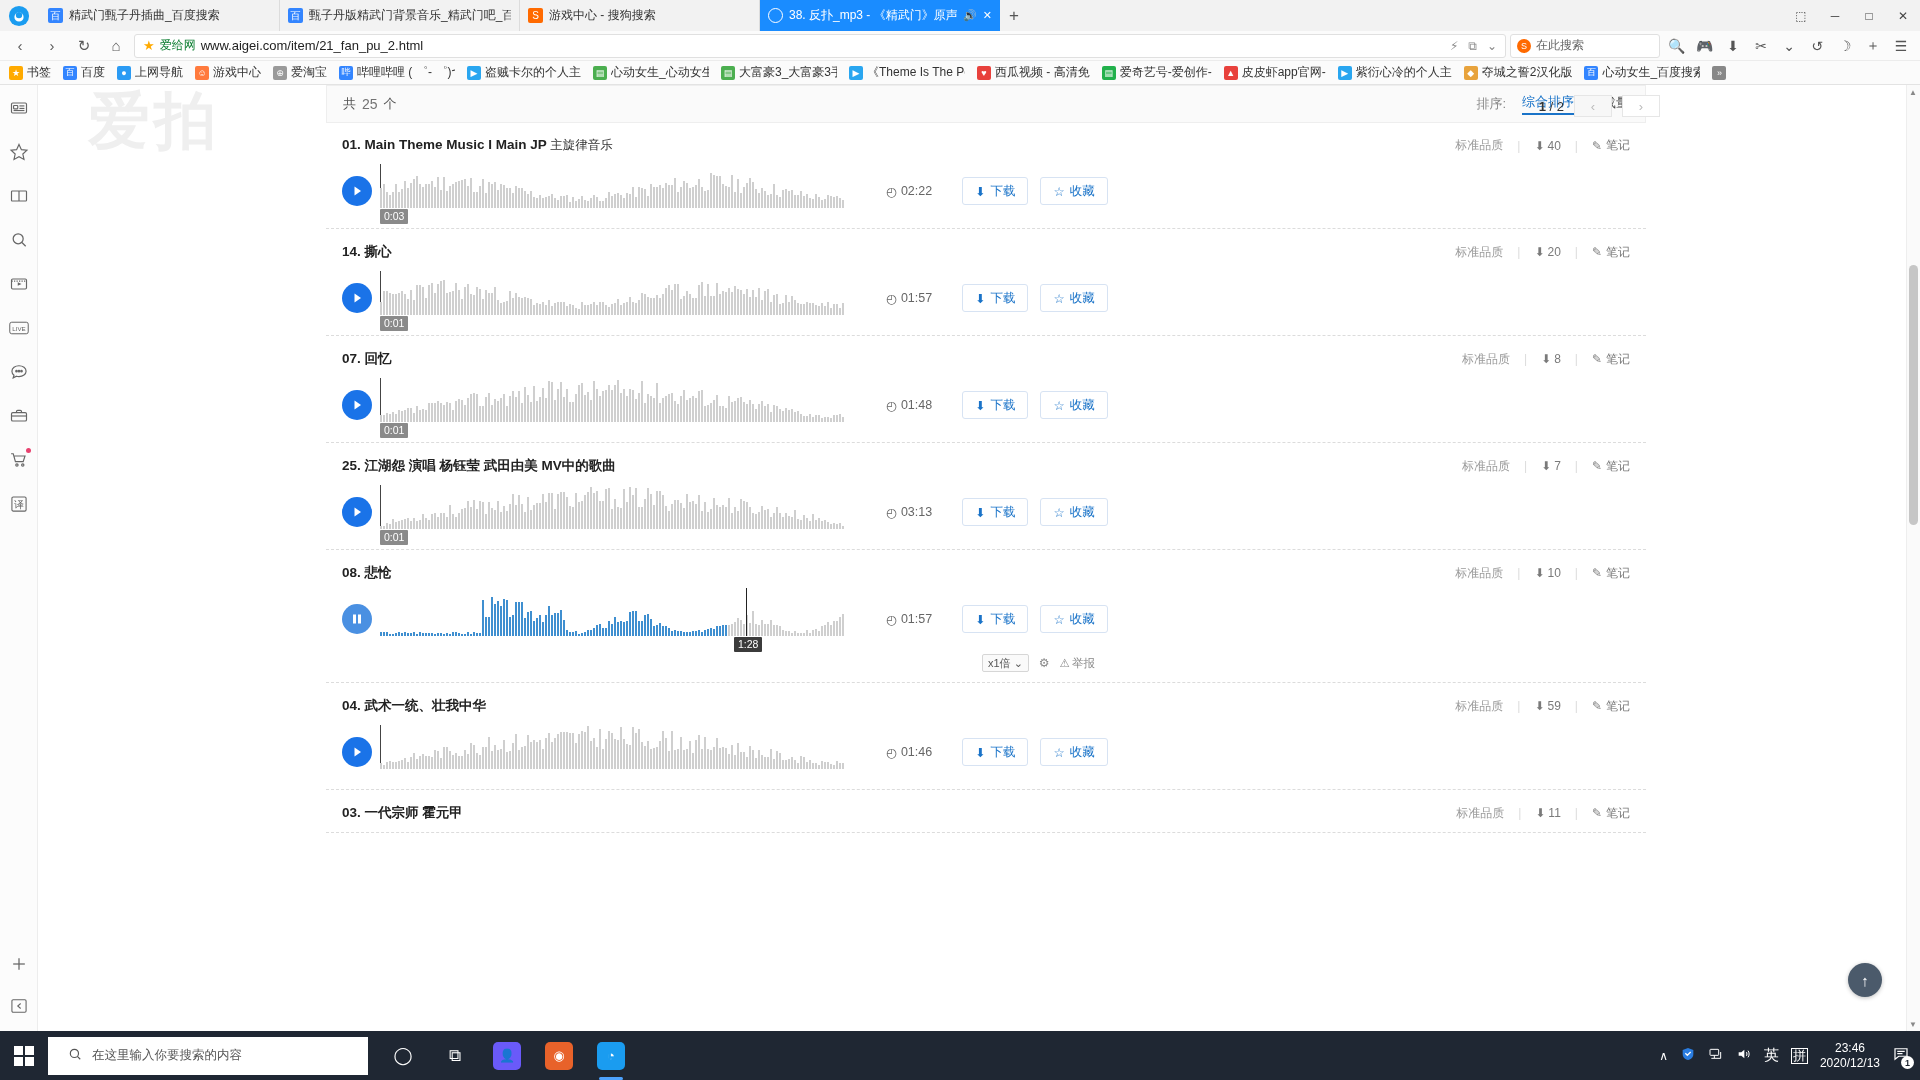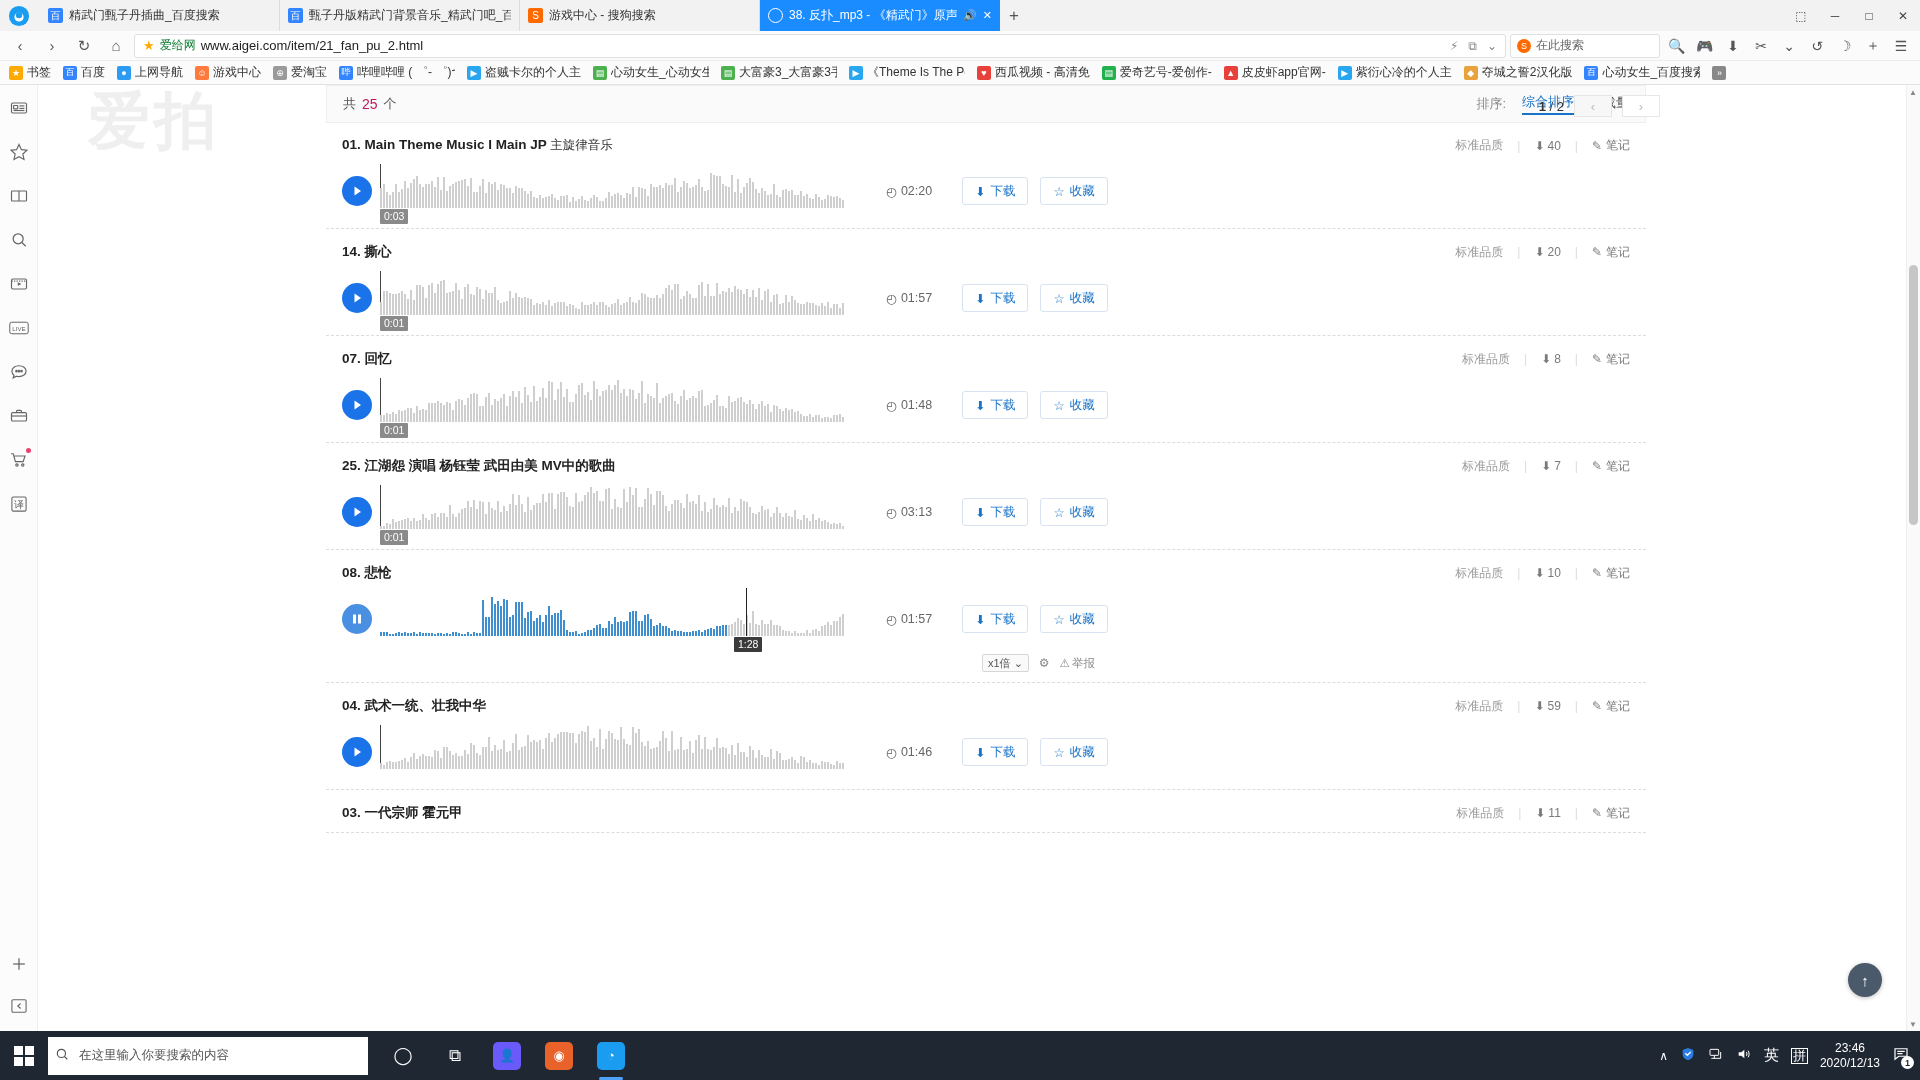--- a/index.html
+++ b/index.html
@@ -80,21 +80,21 @@
 
   
   .watermark { position: absolute; left: 50px; top: -6px; font-size: 62px; color: #efefef; font-weight: bold; letter-spacing: 4px; user-select: none; }
 
   .listwrap { position: absolute; left: 288px; top: 0; width: 1320px; }
 
   .toolbar {
     height: 38px; background: #fafafa; border: 1px solid #eee; display: flex; align-items: center;
     padding: 0 16px; font-size: 13px; color: #555; gap: 6px;
   }
-  .toolbar .cnt-num { color: #be185d; font-size: 14px; }
+  .toolbar .cnt-num { color: #737373; font-size: 14px; }
   .toolbar .right { margin-left: auto; display: flex; align-items: center; gap: 16px; }
   .sort-label { color: #888; font-size: 13px; }
   .sort-opt { font-size: 13px; color: #444; padding-bottom: 2px; }
   .sort-opt.active { color: #1a73c8; border-bottom: 2px solid #1a73c8; }
 
   .pager { position: absolute; right: -14px; top: 10px; display: flex; align-items: center; gap: 10px; font-size: 13px; color: #333;}
   .pager .pg-num b { font-weight: bold; }
   .pgbtn { width: 38px; height: 22px; border: 1px solid #e6e6e6; background: #fff; display:flex;align-items:center;justify-content:center; color:#bbb; font-size: 13px; }
   .pgbtn.prev { background: #f7f7f7; }
 
@@ -153,21 +153,21 @@
   }
 
   
   .taskbar {
     position: absolute; left: 0; right: 0; bottom: 0; height: 49px; background: #1f2733;
     display: flex; align-items: center; color: #fff;
   }
   .startbtn { width: 48px; height: 49px; display:flex;align-items:center;justify-content:center; }
   .tb-search {
     width: 320px; height: 38px; background: #fff; color: #555; display: flex; align-items: center;
-    gap: 10px; padding: 0 7px; font-size: 12.5px;
+    gap: 10px; padding: 0 20px; font-size: 12.5px;
   }
   .tb-icons { display: flex; align-items: center; gap: 6px; margin-left: 12px; }
   .tb-ico { width: 46px; height: 49px; display:flex;align-items:center;justify-content:center; }
   .tb-app { width: 28px; height: 28px; border-radius: 5px; display:flex;align-items:center;justify-content:center; font-size:13px;color:#fff; position:relative;}
   .tb-app.active::after { content:''; position:absolute; left: 2px; right: 2px; bottom: -10px; height: 3px; background: #4da3ff; border-radius: 2px;}
   .tray { margin-left: auto; display: flex; align-items: center; gap: 12px; padding-right: 10px; font-size: 12px; }
   .tray .clock { text-align: center; line-height: 15px; font-size: 12px; }
   .notif { position: relative; }
   .notif .badge {
     position: absolute; right: -4px; bottom: -3px; width: 13px; height: 13px; border-radius: 50%;
@@ -615,21 +615,21 @@
                       <i class="" style="height:28.1%"></i>
                       <i class="" style="height:25.5%"></i>
                       <i class="" style="height:27.0%"></i>
                       <i class="" style="height:22.3%"></i>
                       <i class="" style="height:17.1%"></i>
                     </div>
                     <div class="time-badge" style="left:0">0:03</div>
                   </div>
                   <div class="duration">
                     <span>◴</span>
-                    <span>02:20</span>
+                    <span>02:22</span>
                   </div>
                   <div class="actions">
                     <div class="abtn">
                       <span>⬇</span>
                       <span>下载</span>
                     </div>
                     <div class="abtn">
                       <span>☆</span>
                       <span>收藏</span>
                     </div>

